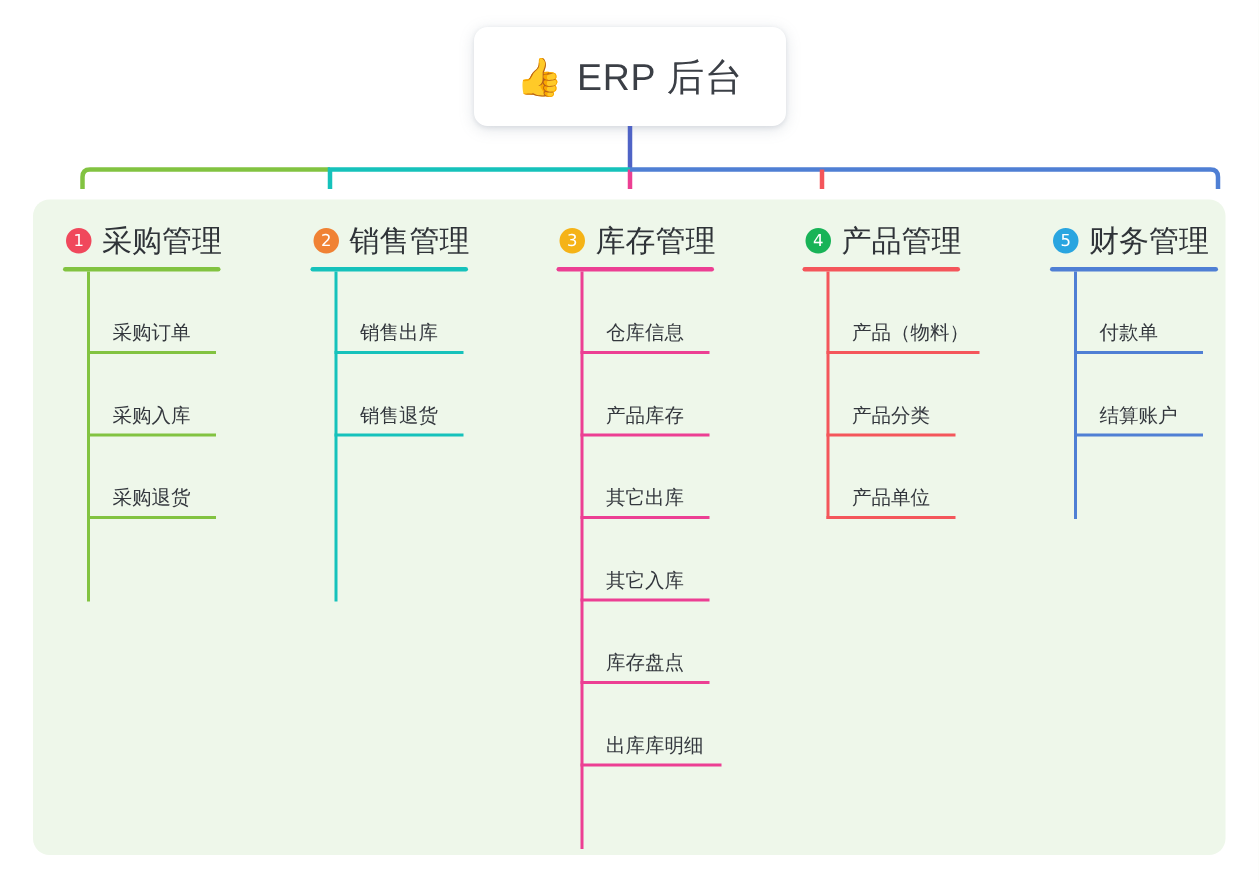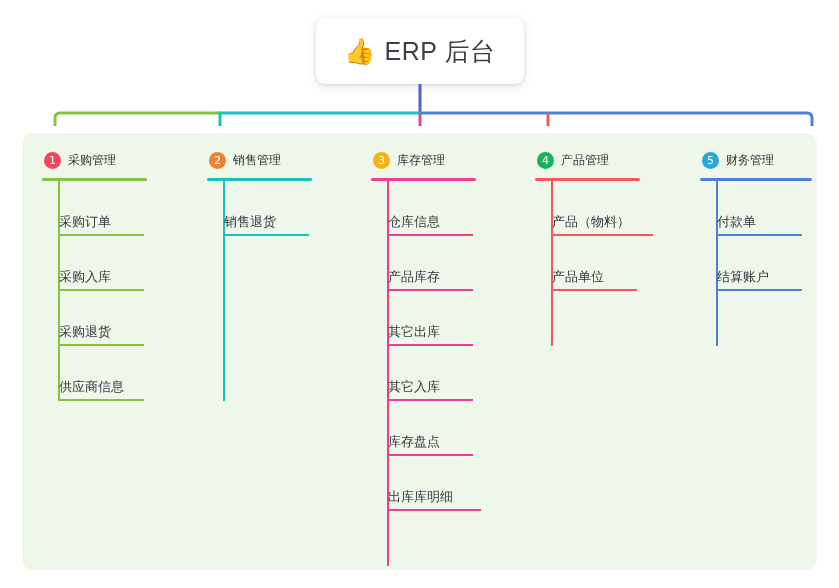--- a/index.html
+++ b/index.html
@@ -86,21 +86,21 @@
     height: 17px;
     border-radius: 50%;
     color: #ffffff;
     font-size: 11px;
     line-height: 17px;
     text-align: center;
     flex: 0 0 auto;
     font-family: "DejaVu Sans", sans-serif;
   }
   .col-title {
-    font-size: 12px;
+    font-size: 20px;
     color: #2f3338;
     white-space: nowrap;
   }
   .head-rule {
     height: 3px;
     border-radius: 2px;
     margin-top: 6px;
   }
 
   
@@ -113,21 +113,21 @@
     position: absolute;
     left: 16px;
     top: 0;
     width: 2px;
   }
   .sub-item {
     position: relative;
     height: 55px;
     display: flex;
     align-items: flex-end;
-    padding-left: 1px;
+    padding-left: 17px;
   }
   .sub-label {
     font-size: 13px;
     color: #33373d;
     white-space: nowrap;
     padding-bottom: 5px;
   }
   .sub-rule {
     position: absolute;
     left: 0;
@@ -170,35 +170,35 @@
             <div class="sub-rule" style="background: rgb(130, 195, 65); width: 86px;"></div>
           </div>
           <div class="sub-item">
             <span class="sub-label">采购入库</span>
             <div class="sub-rule" style="background: rgb(130, 195, 65); width: 86px;"></div>
           </div>
           <div class="sub-item">
             <span class="sub-label">采购退货</span>
             <div class="sub-rule" style="background: rgb(130, 195, 65); width: 86px;"></div>
           </div>
-          <div class="sub-item">
-            <span class="sub-label">供应商信息</span>
-            <div class="sub-rule" style="background: rgb(130, 195, 65); width: 86px;"></div>
-          </div>
         </div>
       </div>
       <div class="column" style="left: 207px; width: 150px;">
         <div class="col-head">
           <span class="badge" style="background: rgb(240, 130, 52);">2</span>
           <span class="col-title">销售管理</span>
         </div>
         <div class="head-rule" style="background: rgb(22, 194, 187); width: 105px;"></div>
         <div class="sub-list">
           <div class="spine" style="background: rgb(22, 194, 187); height: 220px;"></div>
           <div class="sub-item">
+            <span class="sub-label">销售出库</span>
+            <div class="sub-rule" style="background: rgb(22, 194, 187); width: 86px;"></div>
+          </div>
+          <div class="sub-item">
             <span class="sub-label">销售退货</span>
             <div class="sub-rule" style="background: rgb(22, 194, 187); width: 86px;"></div>
           </div>
         </div>
       </div>
       <div class="column" style="left: 371px; width: 150px;">
         <div class="col-head">
           <span class="badge" style="background: rgb(245, 179, 23);">3</span>
           <span class="col-title">库存管理</span>
         </div>
@@ -237,20 +237,24 @@
           <span class="col-title">产品管理</span>
         </div>
         <div class="head-rule" style="background: rgb(244, 86, 91); width: 105px;"></div>
         <div class="sub-list">
           <div class="spine" style="background: rgb(244, 86, 91); height: 165px;"></div>
           <div class="sub-item">
             <span class="sub-label">产品（物料）</span>
             <div class="sub-rule" style="background: rgb(244, 86, 91); width: 102px;"></div>
           </div>
           <div class="sub-item">
+            <span class="sub-label">产品分类</span>
+            <div class="sub-rule" style="background: rgb(244, 86, 91); width: 86px;"></div>
+          </div>
+          <div class="sub-item">
             <span class="sub-label">产品单位</span>
             <div class="sub-rule" style="background: rgb(244, 86, 91); width: 86px;"></div>
           </div>
         </div>
       </div>
       <div class="column" style="left: 700px; width: 120px;">
         <div class="col-head">
           <span class="badge" style="background: rgb(41, 165, 224);">5</span>
           <span class="col-title">财务管理</span>
         </div>

